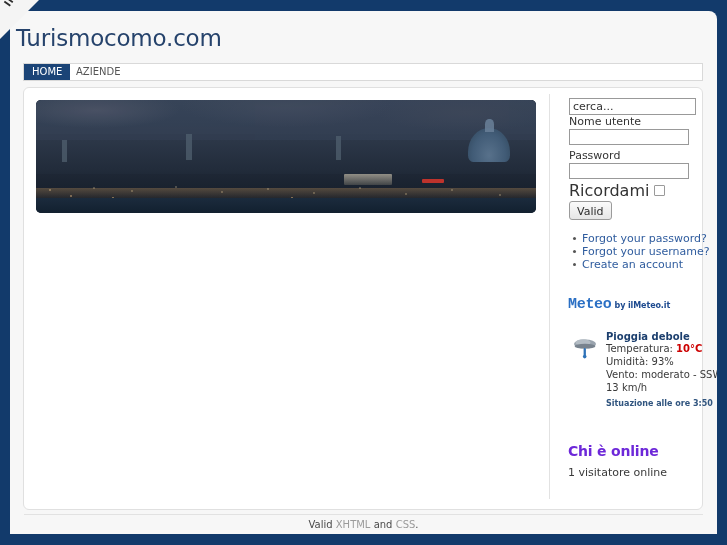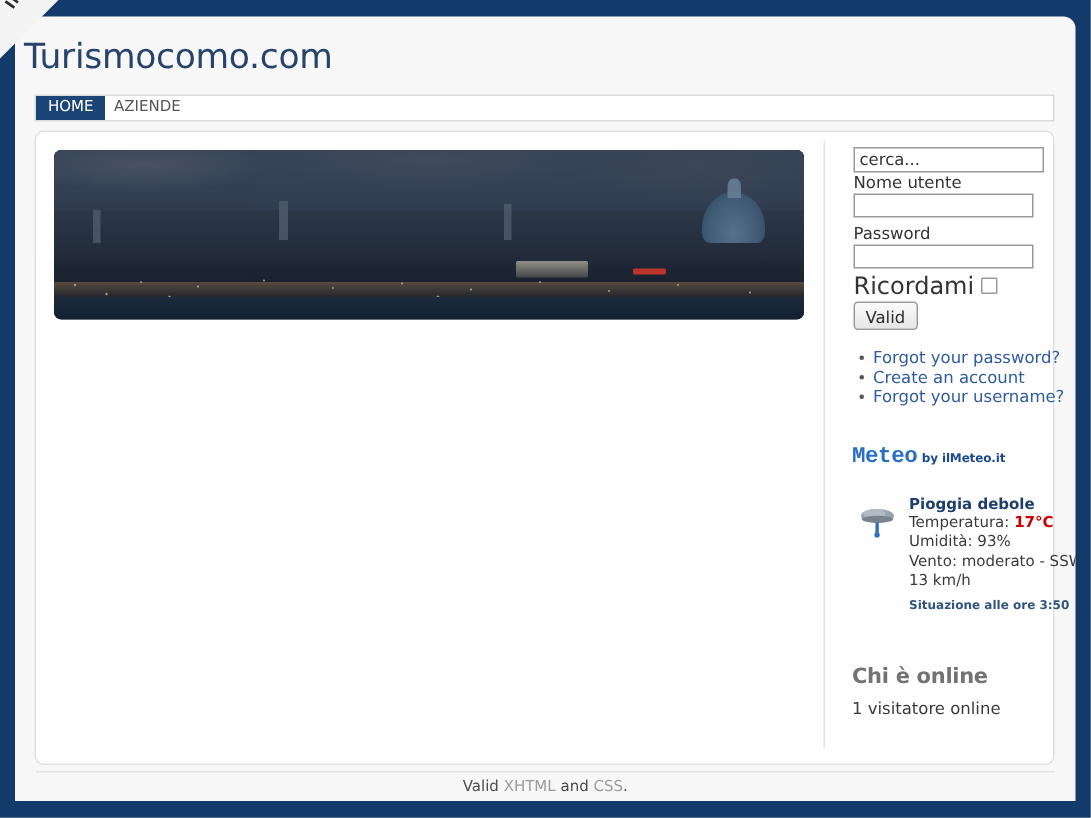--- a/index.html
+++ b/index.html
@@ -431,21 +431,21 @@
   
   #online-module {
     position: absolute;
     left: 8px; top: 355px;
     width: 135px;
   }
   #online-heading {
     font-family: "DejaVu Sans", sans-serif;
     font-size: 14px;
     font-weight: bold;
-    color: #737373;
+    color: #6d28d9;
     letter-spacing: -0.2px;
     white-space: nowrap;
   }
   #online-count {
     margin-top: 7px;
     font-family: "DejaVu Sans", sans-serif;
     font-size: 11px;
     color: #3a3a3a;
     white-space: nowrap;
   }
@@ -527,41 +527,41 @@
 
         <div id="remember-row">
           <span id="remember-label">Ricordami</span>
           <span id="remember-checkbox"></span>
         </div>
 
         <div id="login-button">Valid</div>
 
         <ul id="account-links">
           <li>Forgot your password?</li>
+          <li>Forgot your username?</li>
           <li>Create an account</li>
-          <li>Forgot your username?</li>
         </ul>
 
         <div id="meteo-module">
           <span id="meteo-heading">Meteo</span><span id="meteo-by">by ilMeteo.it</span>
         </div>
 
         <div id="weather-card">
           <div id="weather-icon">
             <svg width="28" height="24" viewBox="0 0 28 24" xmlns="http://www.w3.org/2000/svg">
               <ellipse cx="13" cy="8" rx="11" ry="4.6" fill="#9aa4ae"></ellipse>
               <ellipse cx="11" cy="6.6" rx="7.5" ry="3.3" fill="#b3bcc4"></ellipse>
               <ellipse cx="13" cy="10.2" rx="10.4" ry="2.4" fill="#78838e"></ellipse>
               <rect x="11.6" y="12" width="2.3" height="8" rx="1.1" fill="#2e72b8"></rect>
               <circle cx="12.7" cy="20.6" r="1.8" fill="#2e72b8"></circle>
             </svg>
           </div>
           <div id="weather-text">
             <div id="weather-condition">Pioggia debole</div>
-            <div class="weather-line"><span>Temperatura:</span> <span class="temp-value">17°C</span></div>
+            <div class="weather-line"><span>Temperatura:</span> <span class="temp-value">10°C</span></div>
             <div class="weather-line">Umidità: 93%</div>
             <div class="weather-line">Vento: moderato - SSW</div>
             <div class="weather-line">13 km/h</div>
             <div id="weather-time">Situazione alle ore 3:50</div>
           </div>
         </div>
 
         <div id="online-module">
           <div id="online-heading">Chi è online</div>
           <div id="online-count">1 visitatore online</div>

